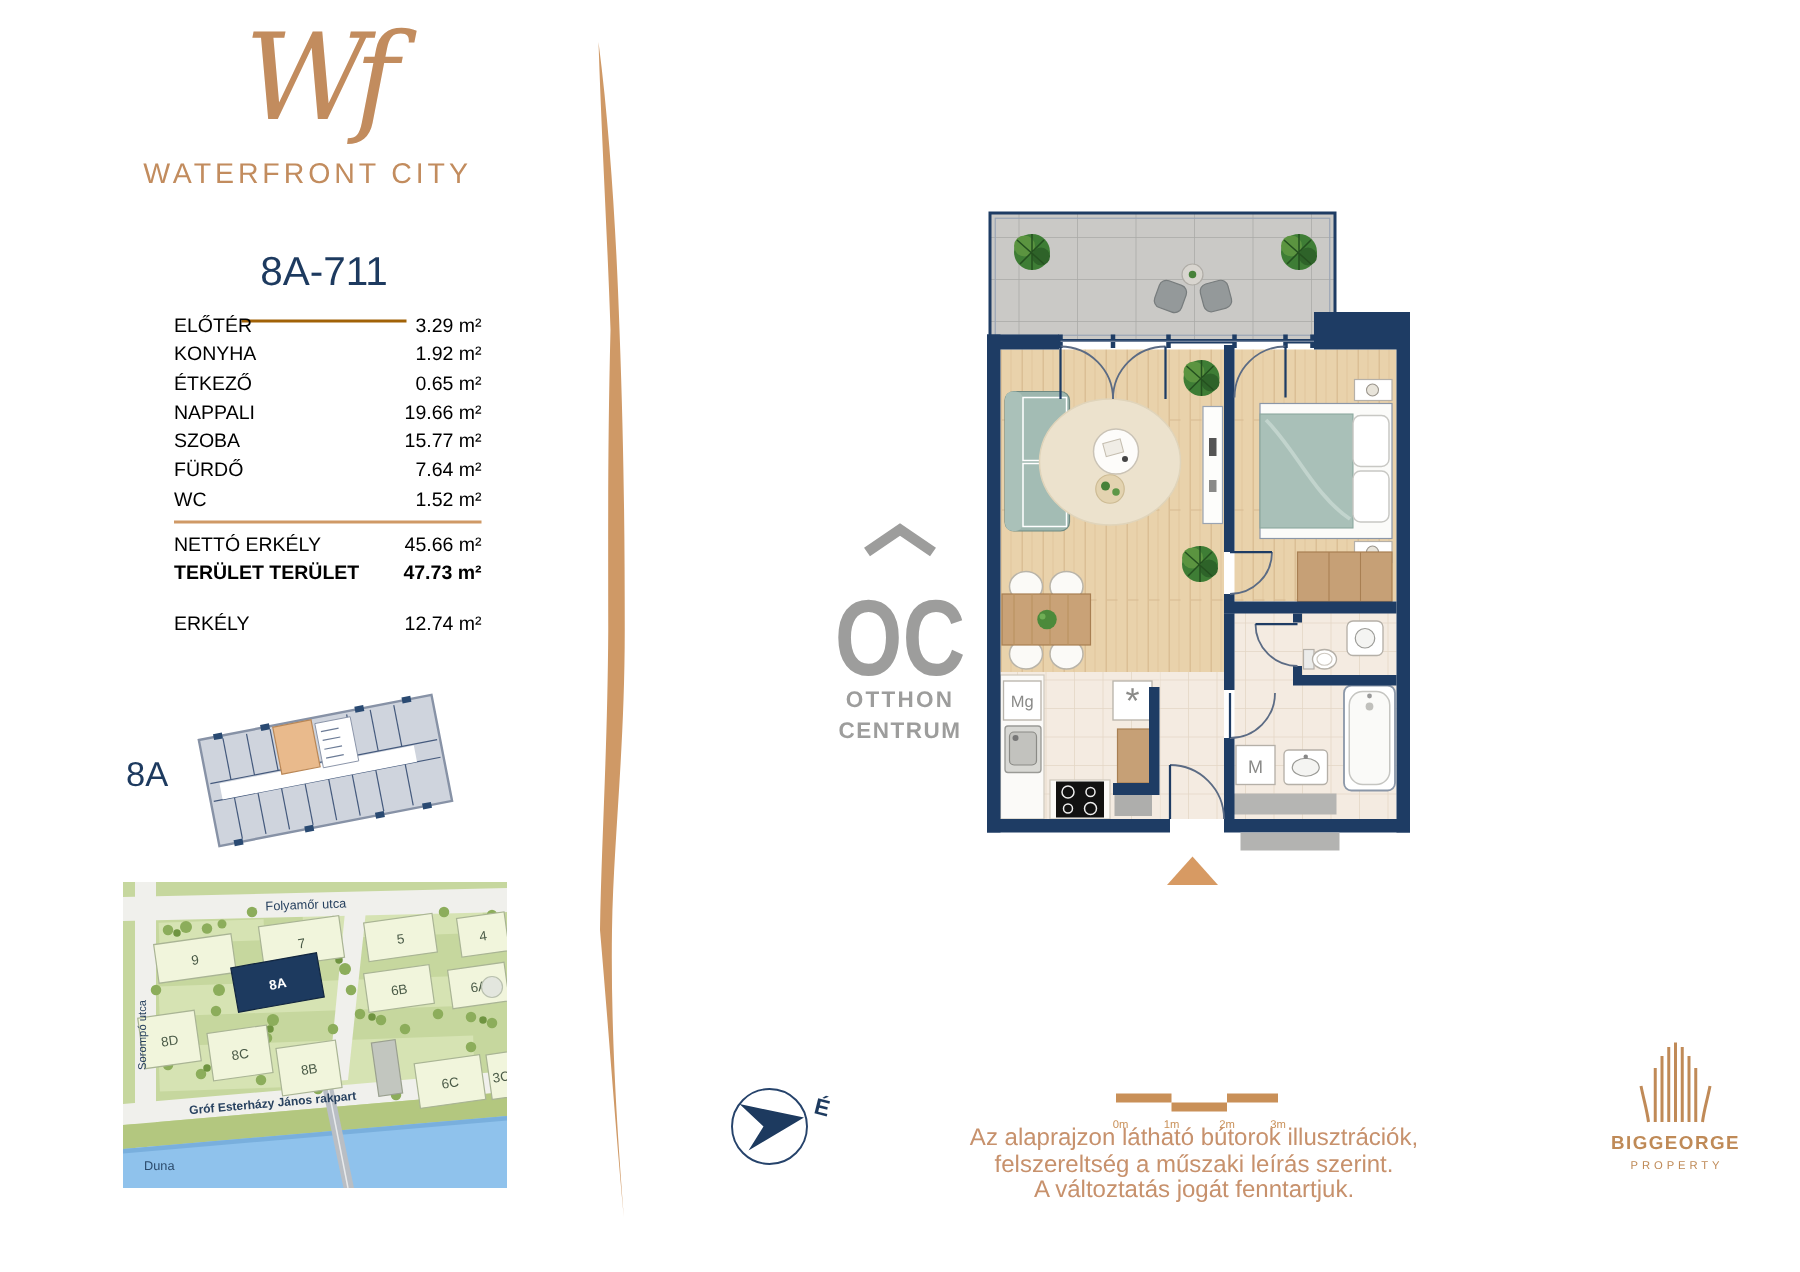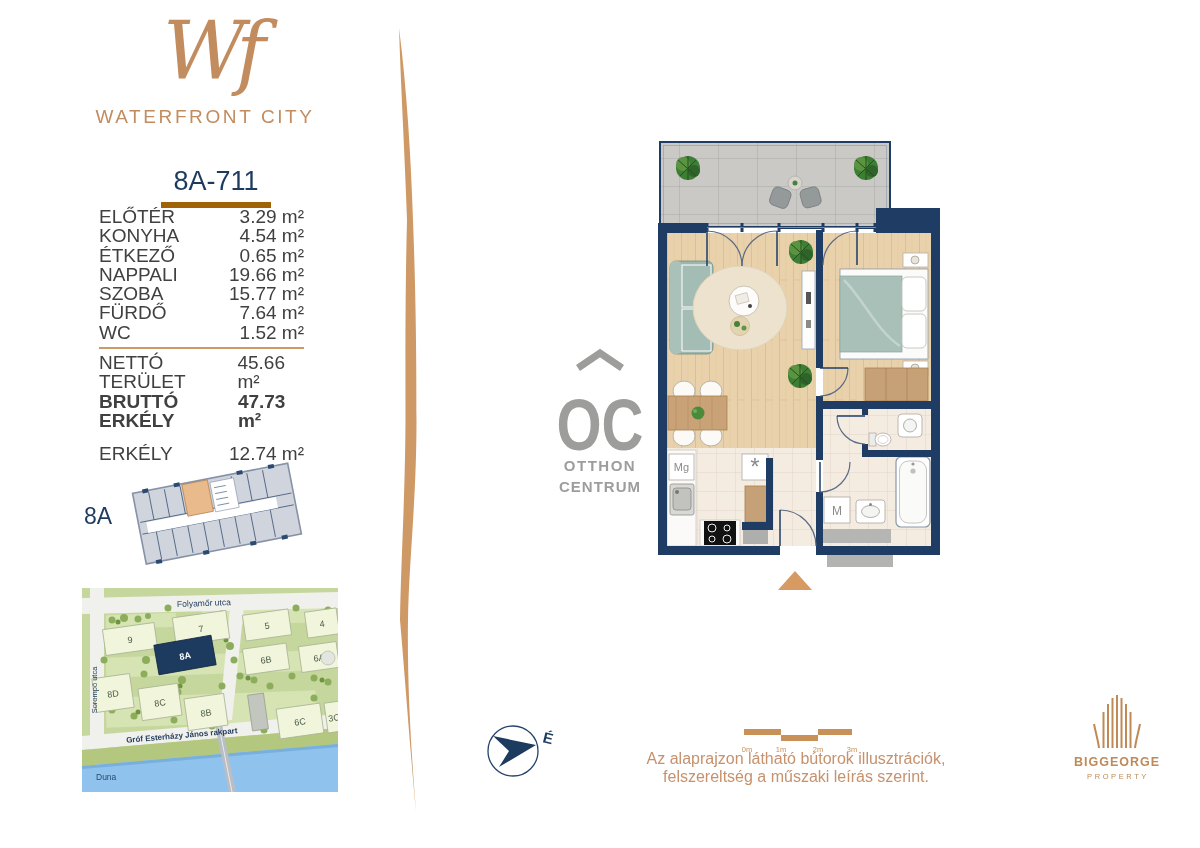--- a/index.html
+++ b/index.html
@@ -7,22 +7,22 @@
           font-family:"Liberation Sans",sans-serif;}
   .abs{position:absolute;}
   
   .wf-monogram{left:115px;top:10px;width:190px;text-align:center;
     font-family:"DejaVu Serif",serif;font-style:italic;font-size:80px;line-height:1.05;
     color:#c28c5e;letter-spacing:-9px;}
   .wf-name{left:88px;top:106px;width:234px;text-align:center;font-size:19px;
     letter-spacing:2.6px;color:#c28c5e;}
   .unit-title-wrap{left:116px;top:166px;width:200px;text-align:center;}
   .unit-title{display:inline-block;font-size:27px;color:#1d3a5f;
-    border-bottom:6px solid #a16207;padding:0 12px 5px 12px;}
-  .area-table{left:99px;top:207px;width:205px;color:#404040;font-size:19px;}
+    border-bottom:2px solid #a16207;padding:0 12px 16px 12px;}
+  .area-table{left:116px;top:207px;width:205px;color:#000000;font-size:13px;}
   .row{display:flex;justify-content:space-between;line-height:19.3px;}
   .row .v{}
   .tdivider{border-top:2px solid #cf9966;margin:5px 0 4px 0;}
   .bold{font-weight:bold;}
   .gap14{height:14px;}
   .keyplan-label{left:84px;top:503px;font-size:23px;color:#1d3a5f;}
   .disclaimer{left:610px;top:750px;width:372px;text-align:center;color:#c7916c;
     font-size:16px;line-height:17.5px;}
 </style>
 </head>
@@ -37,21 +37,21 @@
     <span class="unit-title">8A-711</span>
   </div>
 
   <div class="abs area-table">
     <div class="row">
       <span>ELŐTÉR</span>
       <span class="v">3.29 m²</span>
       </div>
     <div class="row">
       <span>KONYHA</span>
-      <span class="v">4.54 m²</span>
+      <span class="v">1.92 m²</span>
       </div>
     <div class="row">
       <span>ÉTKEZŐ</span>
       <span class="v">0.65 m²</span>
       </div>
     <div class="row">
       <span>NAPPALI</span>
       <span class="v">19.66 m²</span>
       </div>
     <div class="row">
@@ -61,25 +61,25 @@
     <div class="row">
       <span>FÜRDŐ</span>
       <span class="v">7.64 m²</span>
       </div>
     <div class="row">
       <span>WC</span>
       <span class="v">1.52 m²</span>
       </div>
     <div class="tdivider"></div>
     <div class="row">
-      <span>NETTÓ TERÜLET</span>
+      <span>NETTÓ ERKÉLY</span>
       <span class="v">45.66 m²</span>
       </div>
     <div class="row bold">
-      <span>BRUTTÓ ERKÉLY</span>
+      <span>TERÜLET TERÜLET</span>
       <span class="v">47.73 m²</span>
       </div>
     <div class="gap14"></div>
     <div class="row">
       <span>ERKÉLY</span>
       <span class="v">12.74 m²</span>
       </div>
   </div>
 
   <div class="abs keyplan-label">8A</div>
@@ -480,20 +480,21 @@
     <g fill="#c99058" font-size="7.5" font-family="Liberation Sans, sans-serif" text-anchor="middle">
       <text x="7" y="28">0m</text>
       <text x="41" y="28">1m</text>
       <text x="78" y="28">2m</text>
       <text x="112" y="28">3m</text>
     </g>
   </svg>
 
   <div class="abs disclaimer">
     <div>Az alaprajzon látható bútorok illusztrációk, felszereltség a műszaki leírás szerint.</div>
+    <div>A változtatás jogát fenntartjuk.</div>
   </div>
 
   <svg class="abs" style="left:1058px;top:690px;" width="120" height="98" viewBox="0 0 120 98">
     <g stroke="#c08a57" stroke-width="2" fill="none">
       <path d="M 41,58 C 40,50 38,44 36,34"></path>
       <path d="M 45.5,58 V 22"></path>
       <path d="M 50,58 V 14"></path>
       <path d="M 54.5,58 V 8"></path>
       <path d="M 59,58 V 5"></path>
       <path d="M 63.5,58 V 8"></path>

